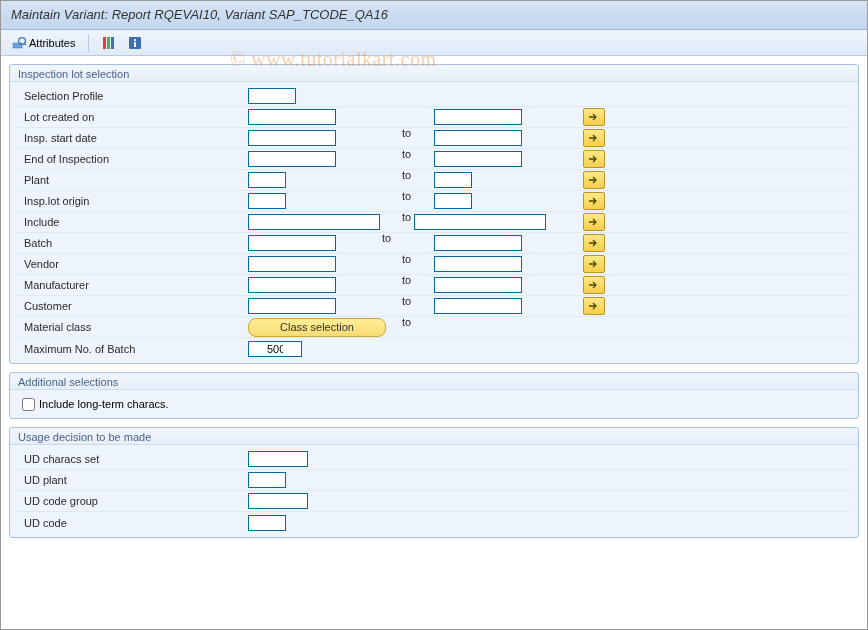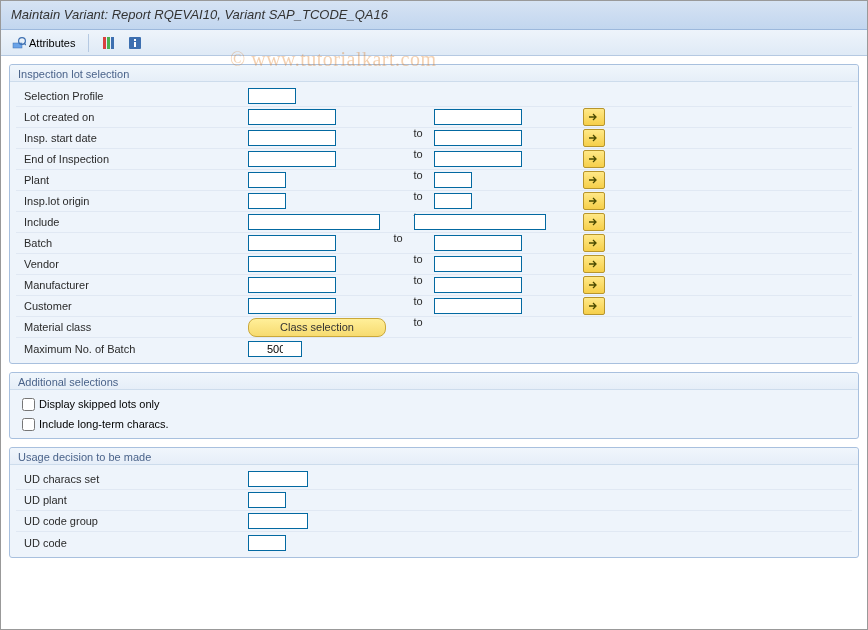--- a/index.html
+++ b/index.html
@@ -72,21 +72,21 @@
     height: 16px;
     border: 1px solid #0369a1;
     background: #fff;
     padding: 0 18px;
     font-size: 11px;
   }
   .in-med { width: 88px; }
   .in-small { width: 32px; }
   .in-mat { width: 132px; }
   .in-num { width: 54px; text-align:right;}
-  .to { width: 56px; text-align:center; padding-left:24px; color:#2a2a2a;margin-top:32px;}
+  .to { width: 56px; text-align:left; padding-left:24px; color:#2a2a2a;margin-top:32px;}
   .col2 { width: 130px; }
   .spacer-to-btn { width: 15px; }
   .mo-btn {
     width: 22px; height: 18px;
     background: linear-gradient(#ffe887,#f6cf4a);
     border: 1px solid #b7952c;
     border-radius: 2px;
     display:flex;align-items:center;justify-content:center;
     cursor:pointer;
     margin-left: 4px;
@@ -292,24 +292,20 @@
       </div>
 
     </div>
   </div>
 
   <div class="group">
     <div class="group-title">Additional selections</div>
     <div class="group-body">
       <div class="chk-row">
         <input type="checkbox" class="chk" style="">
-        <span>Display skipped lots only</span>
-      </div>
-      <div class="chk-row">
-        <input type="checkbox" class="chk" style="">
         <span>Include long-term characs.</span>
       </div>
     </div>
   </div>
 
   <div class="group">
     <div class="group-title">Usage decision to be made</div>
     <div class="group-body">
       <div class="row">
         <div class="lbl">UD characs set</div>

